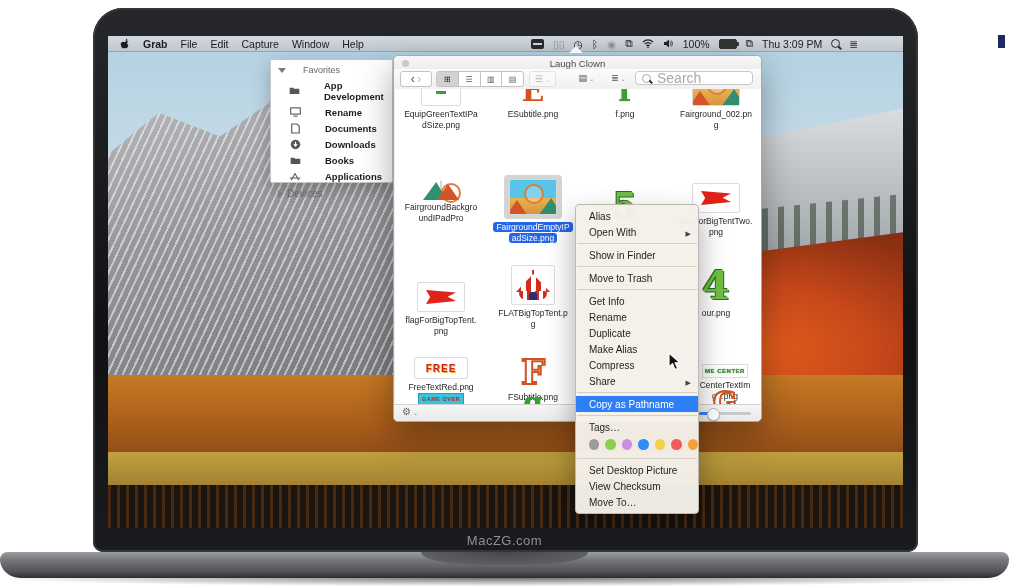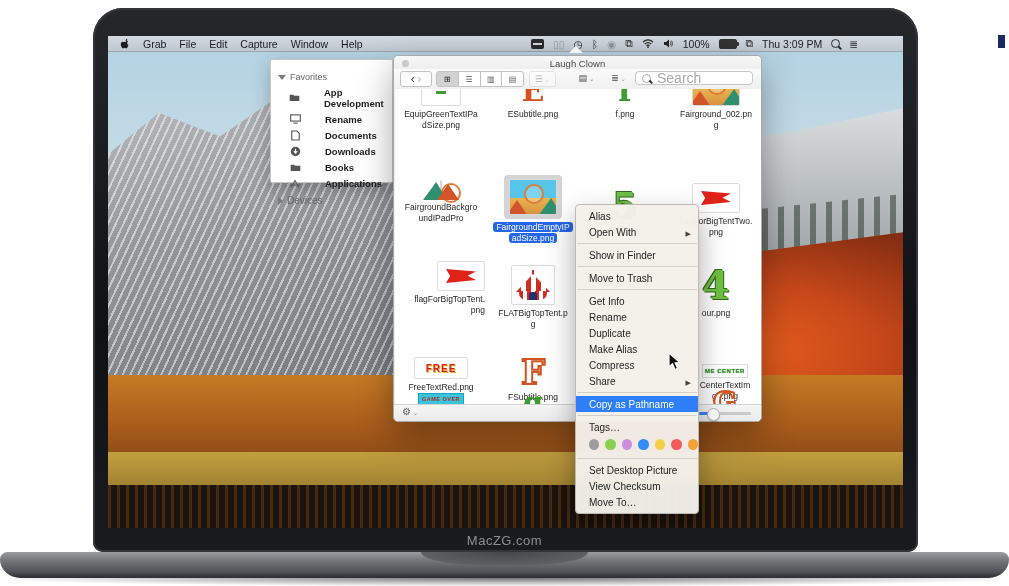--- a/index.html
+++ b/index.html
@@ -9,21 +9,21 @@
   .chin-text{position:absolute;left:0;right:0;top:533px;text-align:center;color:#8e9094;font-size:13px;letter-spacing:.5px;}
   .base{position:absolute;left:0;top:552px;width:1009px;height:26px;background:linear-gradient(180deg,#9a9da1 0%,#76787c 30%,#515358 75%,#2c2d30 100%);border-radius:8px 8px 22px 22px / 8px 8px 20px 20px;}
   .base-notch{position:absolute;left:421px;top:552px;width:167px;height:13px;background:radial-gradient(ellipse at 50% 0%,#45474b 0%,#5d5f63 70%,#717377 100%);border-radius:0 0 60px 60px / 0 0 13px 13px;}
   .base-shadow{position:absolute;left:10px;top:578px;width:989px;height:8px;background:radial-gradient(ellipse at 50% 0%,rgba(0,0,0,.55),rgba(0,0,0,0) 75%);}
   .corner-mark{position:absolute;left:998px;top:35px;width:7px;height:13px;background:#1c2a63;}
   
   .screen{position:absolute;left:108px;top:36px;width:795px;height:492px;overflow:hidden;background:#9db6c4;}
   
   .menubar{position:absolute;left:0;top:0;width:795px;height:15px;background:linear-gradient(180deg,#d3d9e0,#bfc7d0);border-bottom:1px solid rgba(60,70,80,.35);display:flex;align-items:center;font-size:10.5px;color:#1c1c1e;}
   .mb-left{display:flex;align-items:center;gap:13px;padding-left:12px;}
-  .mb-app{font-weight:normal;}
+  .mb-app{font-weight:bold;}
   .mb-right{position:absolute;right:0;top:0;height:15px;display:flex;align-items:center;gap:9px;padding-right:45px;}
   .sicon{display:inline-flex;align-items:center;color:#222;}
   .faded{opacity:.35;}
   .batt{width:16px;height:8px;border:1px solid #333;border-radius:2px;position:relative;background:#333;}
   .batt::after{content:"";position:absolute;right:-3px;top:2px;width:2px;height:4px;background:#333;border-radius:0 1px 1px 0;}
   .folder-glyph{width:13px;height:10px;background:#2a2a2e;border-radius:2px;position:relative;}
   .folder-glyph::after{content:"";position:absolute;left:2px;top:4px;right:2px;height:2px;background:#cfd5db;}
   .pop-nub{position:absolute;left:461px;top:10px;width:0;height:0;border-left:7px solid transparent;border-right:7px solid transparent;border-bottom:7px solid #f4f4f4;z-index:6;}
   .mag{width:7px;height:7px;border:1.5px solid #2a2a2e;border-radius:50%;position:relative;display:inline-block;}
   .mag::after{content:"";position:absolute;width:4px;height:1.5px;background:#2a2a2e;transform:rotate(45deg);right:-3px;bottom:-1px;}
@@ -35,21 +35,21 @@
     repeating-linear-gradient(115deg,rgba(255,255,255,.5) 0 2px,rgba(255,255,255,0) 2px 7px);background-blend-mode:overlay;clip-path:polygon(0 22%,10% 8%,22% 16%,34% 2%,48% 14%,62% 8%,78% 28%,100% 62%,100% 100%,0 100%);}
   .wp-scree{left:18%;width:60%;top:45%;height:40%;background:linear-gradient(200deg,#7d625c,#57423e 70%,#402f2c);clip-path:polygon(100% 0,100% 100%,0 100%,55% 28%);}
   .wp-autumn{left:46%;right:0;top:38%;height:45%;background:radial-gradient(ellipse at 60% 55%,#e8601c 0%,#c7481a 40%,#8e3113 75%,#6e2610 100%);clip-path:polygon(0 38%,30% 18%,70% 8%,100% 0,100% 100%,0 100%);}
   .wp-trees{left:48%;right:0;top:30%;height:18%;background:repeating-linear-gradient(90deg,#39453a 0 6px,rgba(57,69,58,0) 6px 16px);opacity:.6;clip-path:polygon(0 60%,40% 30%,100% 0,100% 100%,0 100%);}
   .wp-orange-band{left:0;right:0;top:68%;height:18%;background:linear-gradient(180deg,#c57a24,#a85c1b 60%,#8a4a16);}
   .wp-grass{left:0;right:0;top:84%;height:8%;background:linear-gradient(180deg,#c2a040,#9d7e2f);}
   .wp-water{left:0;right:0;top:91%;height:9%;background:#1a130e;}
   .wp-water::after{content:"";position:absolute;inset:0;background:repeating-linear-gradient(90deg,rgba(206,110,30,.5) 0 3px,rgba(0,0,0,0) 3px 9px);opacity:.5;}
   
   .sidepop{position:absolute;left:162px;top:23px;width:121px;height:122px;background:#fff;border:1px solid #c6c6c6;border-radius:2px;box-shadow:0 6px 18px rgba(0,0,0,.25);z-index:4;font-size:9.5px;color:#1d1d1f;}
-  .sp-header{display:flex;align-items:center;gap:4px;color:#666;font-size:9px;padding:12px 0 2px 7px;}
+  .sp-header{display:flex;align-items:center;gap:17px;color:#666;font-size:9px;padding:5px 0 2px 7px;}
   .sp-item{display:flex;align-items:center;gap:24px;padding:2.5px 0 2.5px 18px;cursor:default;font-weight:bold;}
   .sp-ic{width:12px;display:inline-flex;justify-content:center;color:#4a4a4e;}
   .sp-devices{display:flex;align-items:center;gap:4px;color:#666;font-size:10px;padding:4px 0 0 7px;}
   .tri{display:inline-block;width:0;height:0;}
   .tri-down{border-left:4px solid transparent;border-right:4px solid transparent;border-top:5px solid #7a7a7e;}
   .tri-right{border-top:4px solid transparent;border-bottom:4px solid transparent;border-left:5px solid #7a7a7e;}
   
   .fwin{position:absolute;left:285px;top:19px;width:367px;height:365px;background:#fff;border:1px solid #a9a9a9;border-radius:5px;box-shadow:0 14px 34px rgba(0,0,0,.35);z-index:5;}
   .titlebar{position:absolute;left:0;top:0;right:0;height:13px;background:linear-gradient(180deg,#f7f7f7,#eee);border-radius:5px 5px 0 0;border-bottom:1px solid #e2e2e2;}
   .tl-dot{position:absolute;left:8px;top:4px;width:7px;height:7px;border-radius:50%;background:#c9c9c9;}
@@ -322,21 +322,21 @@
           <div class="flabel">five.png</div>
         </div>
         <div class="cell" style="left:277px;top:94px;">
           <span class="whitebox" style="width:46px;height:28px;">
               <span class="flag"></span>
             </span>
           <div class="flabel">flagForBigTentTwo.
 png</div>
         </div>
 
-        <div class="cell" style="left:2px;top:172px;text-align:right;">
+        <div class="cell" style="left:2px;top:193px;">
           <span class="whitebox" style="width:46px;height:28px;">
               <span class="flag"></span>
             </span>
           <div class="flabel">flagForBigTopTent.
 png</div>
         </div>
         <div class="cell" style="left:94px;top:176px;">
           <span class="whitebox" style="width:42px;height:38px;">
             <span class="tent">
                 <span class="pole"></span>

